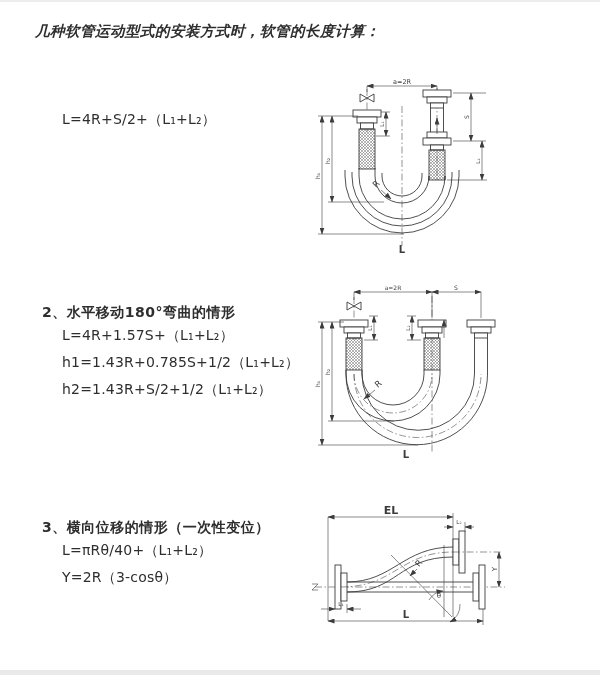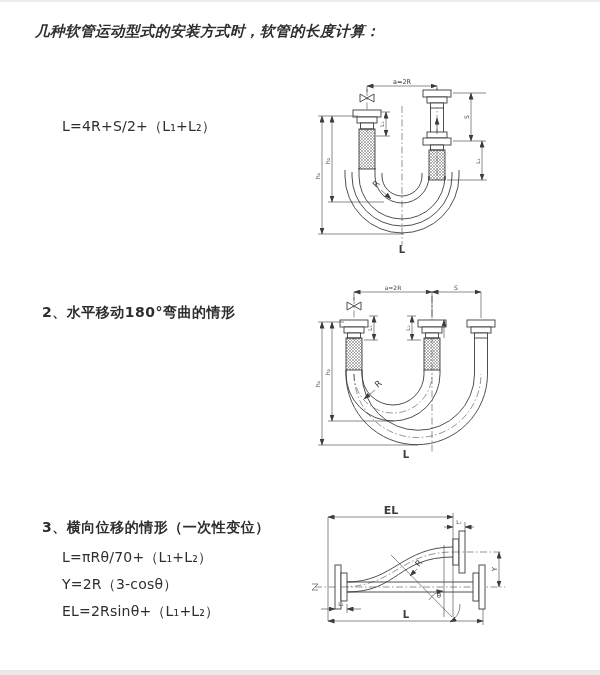--- a/index.html
+++ b/index.html
@@ -6,21 +6,21 @@
   body{
     width:600px;height:675px;background:#ffffff;position:relative;overflow:hidden;
     font-family:"DejaVu Sans","Liberation Sans",sans-serif;color:#2e2e2e;
     border-top:2px solid #ededed;box-sizing:border-box;
   }
   .page-title{
     position:absolute;left:35px;top:20px;font-size:14.5px;font-weight:bold;letter-spacing:.5px;font-style:italic;
   }
   .section{position:absolute;left:42px;}
   .sec-heading{font-size:14px;font-weight:bold;letter-spacing:.5px;}
-  .formulas{margin-top:7px;padding-left:20px;}
+  .formulas{padding-left:20px;}
   .formula{font-size:14px;line-height:27px;letter-spacing:.2px;white-space:nowrap;}
   .diagram{position:absolute;}
   svg{display:block;}
   svg text{font-family:"DejaVu Sans","Liberation Sans",sans-serif;fill:#3c3c3c;}
   .ln{stroke:#3c3c3c;stroke-width:.9;fill:none;}
   .lnf{stroke:#3c3c3c;stroke-width:.9;fill:#ffffff;}
   .dim{stroke:#3c3c3c;stroke-width:.6;fill:none;}
   .cl{stroke:#3c3c3c;stroke-width:.55;fill:none;stroke-dasharray:7 2.5 1.5 2.5;}
   .hose{fill:url(#hatch1);stroke:#3c3c3c;stroke-width:.9;}
   .bottom-edge{position:absolute;left:0;bottom:0;width:600px;height:5px;background:#e9e9e9;}
@@ -130,20 +130,25 @@
     <line class="dim" x1="133" y1="104" x2="173" y2="104"></line>
     <text x="166" y="85" font-size="5.5" text-anchor="middle" transform="rotate(-90 166 85)">L₂</text>
   </g>
 
   <text x="88" y="177" font-size="10" font-weight="bold" text-anchor="middle">L</text>
 </svg>
 </div>
 
 <div class="section" style="top:302px">
   <div class="sec-heading">2、水平移动180°弯曲的情形</div>
+  <div class="formulas">
+    <div class="formula">L=4R+1.57S+（L₁+L₂）</div>
+    <div class="formula">h1=1.43R+0.785S+1/2（L₁+L₂）</div>
+    <div class="formula">h2=1.43R+S/2+1/2（L₁+L₂）</div>
+  </div>
 </div>
 
 <div class="diagram" style="left:314px;top:280px">
 <svg width="188" height="180" viewBox="0 0 188 180">
 
   <g>
     <line class="dim" x1="40" y1="10" x2="118" y2="10" marker-start="url(#mS)" marker-end="url(#mE)"></line>
     <text x="79" y="8" font-size="6" text-anchor="middle">a=2R</text>
   </g>
   <g>
@@ -222,23 +227,22 @@
     <text x="96" y="46" font-size="5.5" text-anchor="middle" transform="rotate(-90 96 46)">L₂</text>
   </g>
 
   <text x="92" y="176" font-size="10" font-weight="bold" text-anchor="middle">L</text>
 </svg>
 </div>
 
 <div class="section" style="top:517px">
   <div class="sec-heading">3、横向位移的情形（一次性变位）</div>
   <div class="formulas">
-    <div class="formula">L=πRθ/70+（L₁+L₂）</div>
+    <div class="formula">L=πRθ/40+（L₁+L₂）</div>
     <div class="formula">Y=2R（3-cosθ）</div>
-    <div class="formula">EL=2Rsinθ+（L₁+L₂）</div>
   </div>
 </div>
 
 <div class="diagram" style="left:303px;top:503px">
 <svg width="297" height="150" viewBox="0 0 297 150">
 
   <g>
     <line class="dim" x1="25" y1="12" x2="150" y2="12" marker-start="url(#mS)" marker-end="url(#mE)"></line>
     <line class="dim" x1="25" y1="12" x2="25" y2="116"></line>
     <line class="dim" x1="150" y1="8" x2="150" y2="112"></line>

